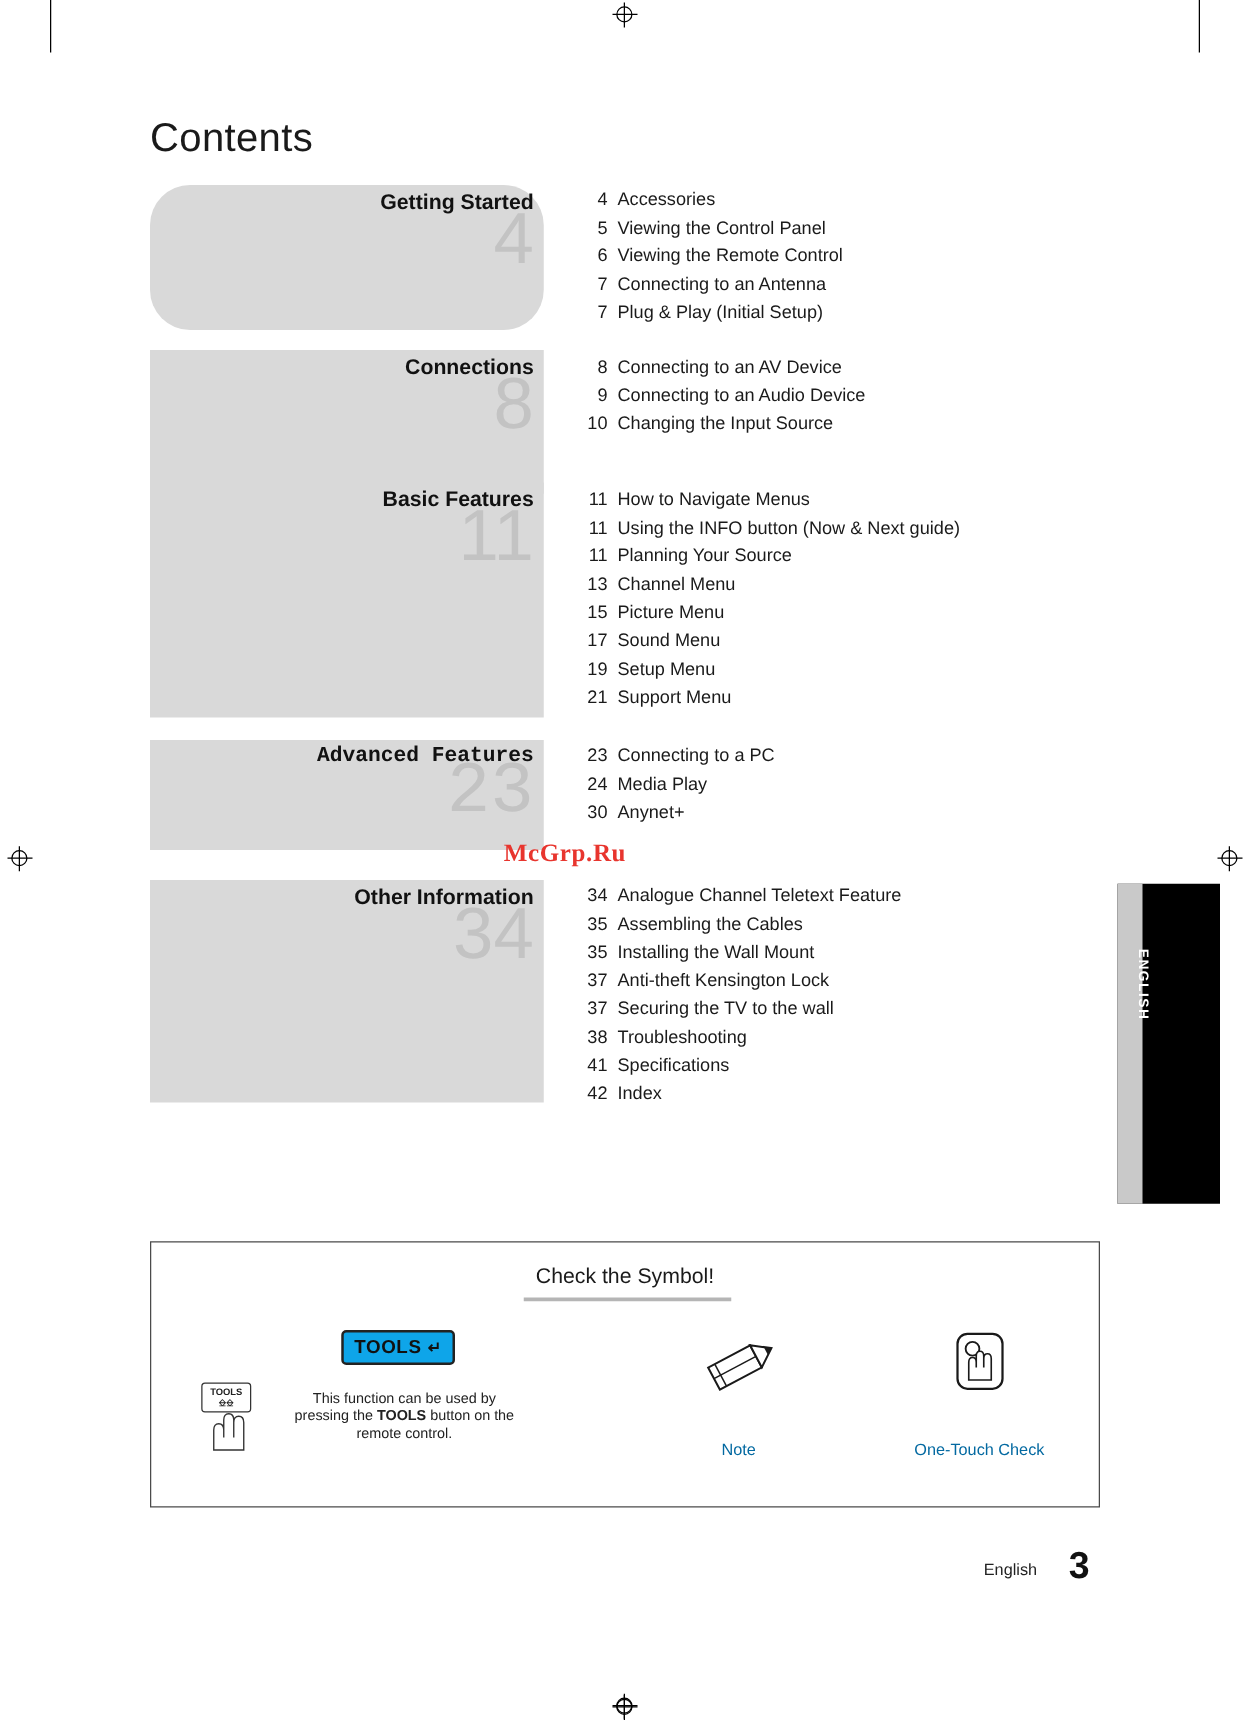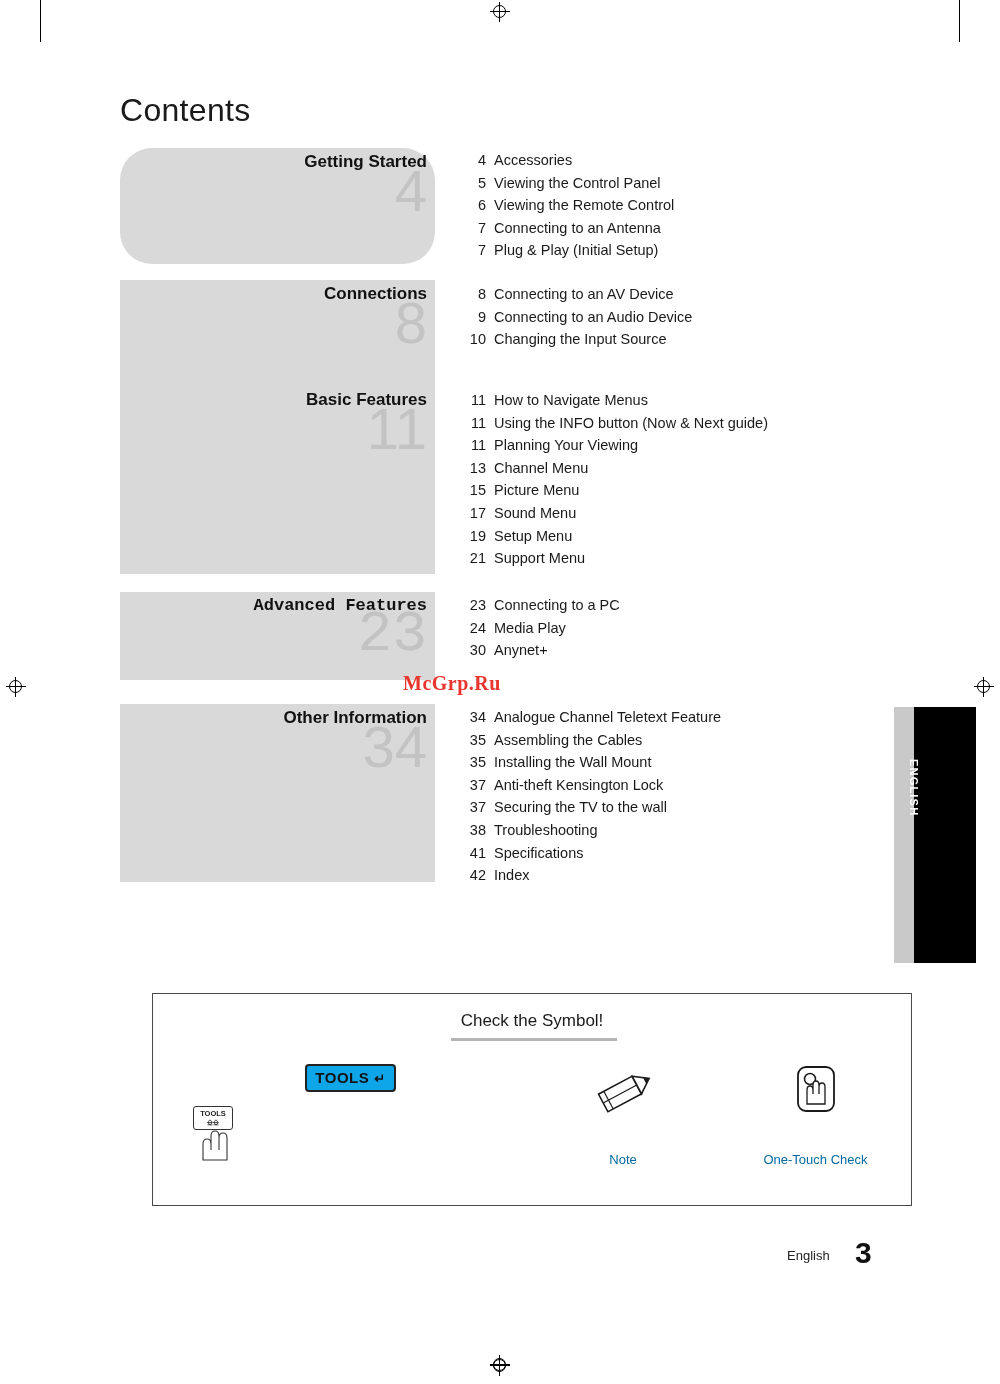--- a/index.html
+++ b/index.html
@@ -165,21 +165,20 @@
 
   
   .symbol-box {
     position: absolute;
     left: 120px;
     top: 993px;
     width: 760px;
     height: 213px;
     border: 1px solid #4a4a4a;
     box-sizing: border-box;
-    margin-left: 32px;
   }
   .symbol-heading {
     position: absolute;
     width: 100%;
     top: 17px;
     text-align: center;
     font-size: 17px;
     color: #1a1a1a;
   }
   .symbol-heading-underline {
@@ -402,21 +401,21 @@
     <div class="toc-row">
         <span class="toc-page">11</span>
         <span class="toc-label">How to Navigate Menus</span>
       </div>
     <div class="toc-row">
         <span class="toc-page">11</span>
         <span class="toc-label">Using the INFO button (Now &amp; Next guide)</span>
       </div>
     <div class="toc-row">
         <span class="toc-page">11</span>
-        <span class="toc-label">Planning Your Viewing</span>
+        <span class="toc-label">Planning Your Source</span>
       </div>
     <div class="toc-row">
         <span class="toc-page">13</span>
         <span class="toc-label">Channel Menu</span>
       </div>
     <div class="toc-row">
         <span class="toc-page">15</span>
         <span class="toc-label">Picture Menu</span>
       </div>
     <div class="toc-row">
@@ -500,20 +499,23 @@
         <span>TOOLS</span><span class="arrow">↵</span>
       </span>
 
       <div class="hand-icon">
         <div class="hand-box">TOOLS<br>⎒⎒</div>
         <svg width="44" height="34" viewBox="0 0 44 34" style="position:absolute;left:2px;top:22px;">
           <path d="M8 32 L8 16 Q8 11 12 11 Q16 11 16 16 L16 22 L16 8 Q16 3 20 3 Q24 3 24 8 L24 22 L24 10 Q24 5 28 5 Q32 5 32 10 L32 32 Z" fill="#ffffff" stroke="#333333" stroke-width="1.1"></path>
         </svg>
       </div>
 
+      <div class="sym-desc">
+        <span>This function can be used by pressing the </span><b>TOOLS</b><span> button on the remote control.</span>
+      </div>
     </div>
 
     <div class="sym-col sym-col-2">
       <div class="pencil">
         <svg width="62" height="58" viewBox="0 0 62 58">
           <g transform="rotate(-28 31 29)">
             <rect x="8" y="18" width="38" height="20" fill="#ffffff" stroke="#1a1a1a" stroke-width="1.6"></rect>
             <line x1="8" y1="28" x2="46" y2="28" stroke="#1a1a1a" stroke-width="1.2"></line>
             <polygon points="46,18 60,28 46,38" fill="#ffffff" stroke="#1a1a1a" stroke-width="1.6"></polygon>
             <polygon points="55,24.5 60,28 55,31.5" fill="#1a1a1a"></polygon>

